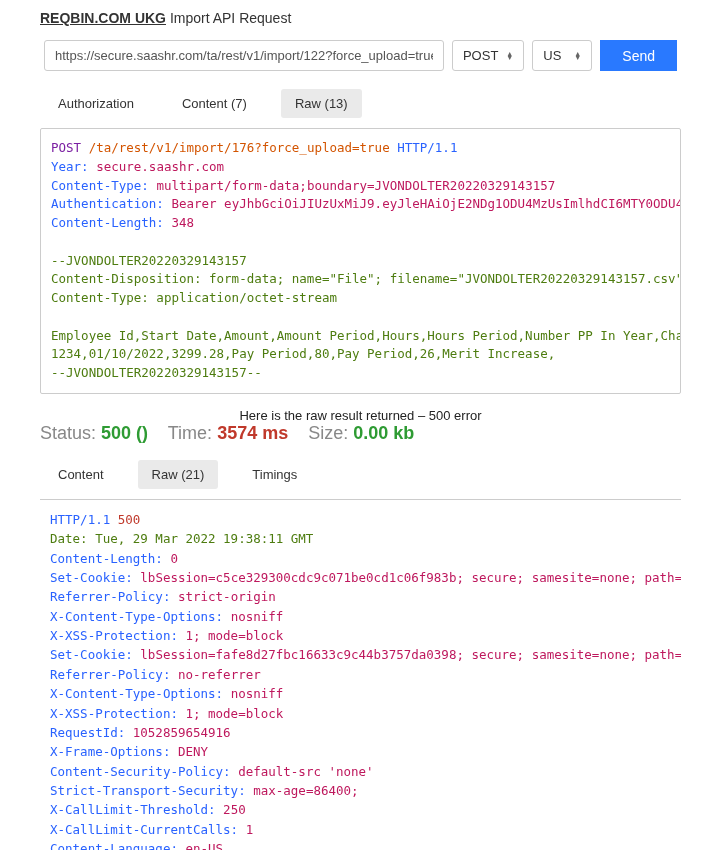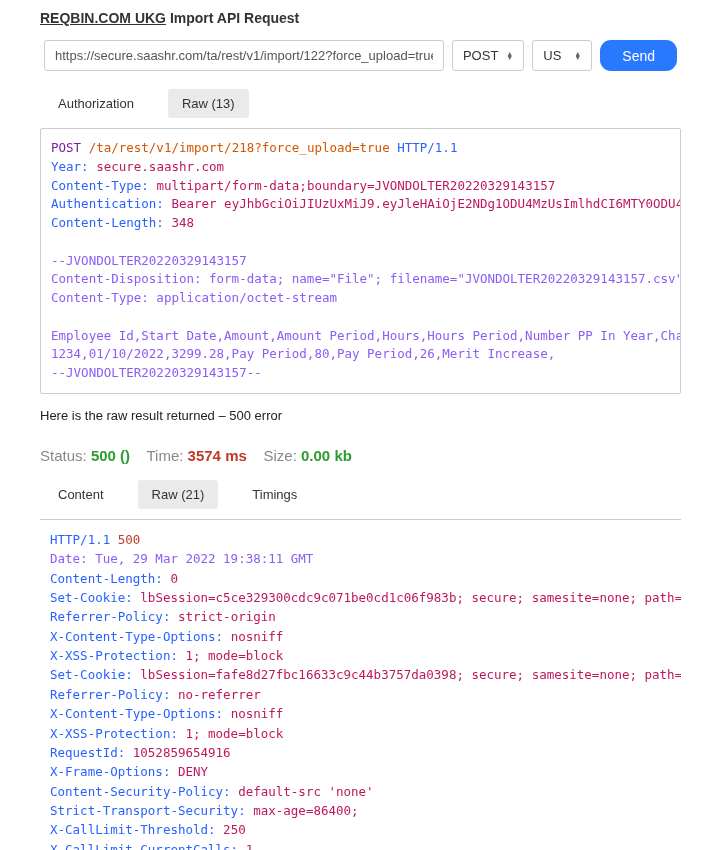--- a/index.html
+++ b/index.html
@@ -16,21 +16,21 @@
   }
   .page-title-row {
     margin-bottom: 14px;
     font-size: 14px;
   }
   .page-title-link {
     text-decoration: underline;
     font-weight: 600;
   }
   .page-title-suffix {
-    font-weight: 700;
+    font-weight: 400;
   }
   .request-bar {
     display: flex;
     gap: 8px;
     margin-bottom: 18px;
     padding: 0 4px;
   }
   .url-input {
     flex: 1;
     border: 1px solid #ccc;
@@ -57,21 +57,21 @@
     display: flex;
     flex-direction: column;
     line-height: 4px;
     font-size: 7px;
     color: #666;
   }
   .send-btn {
     background: #2979ff;
     color: #fff;
     border: none;
-    border-radius: 11px;
+    border-radius: 0;
     padding: 7px 22px;
     font-size: 14px;
     cursor: pointer;
   }
   .tabs {
     display: flex;
     gap: 20px;
     margin-bottom: 10px;
     padding: 0 4px;
   }
@@ -91,26 +91,27 @@
     padding: 10px 10px;
     font-family: 'Consolas', 'Menlo', monospace;
     font-size: 12.5px;
     line-height: 1.5;
     white-space: pre;
     overflow-x: hidden;
     color: #333;
     margin-bottom: 14px;
   }
   .intermission {
-    margin-bottom: 24px;
+    margin-bottom: 0;
     font-size: 13px;
     color: #222;
+    text-align: center;
   }
   .status-row {
-    font-size: 15px;
+    font-size: 18px;
     margin-bottom: 16px;
     color: #888;
   }
   .status-label {
     color: #888;
   }
   .status-value {
     font-weight: 600;
   }
   .green { color: #2e9b33; }
@@ -124,21 +125,21 @@
     white-space: pre;
     overflow-x: hidden;
     color: #333;
   }
   
   .kw-method { color: #7b1fa2; } 
   .kw-path { color: #d35400; } 
   .kw-proto { color: #2962ff; } 
   .hdr-name { color: #2962ff; }
   .hdr-val { color: #be185d; }
-  .plain { color: #8b5cf6; }
+  .plain { color: #4d7c0f; }
   .status500 { color: #c0392b; }
 </style>
 </head>
 <body>
 
 <div class="page-title-row">
   <span class="page-title-link">REQBIN.COM  UKG</span><span class="page-title-suffix"> Import API Request</span>
 </div>
 
 <div class="request-bar">
@@ -155,24 +156,25 @@
     <span class="select-arrows">
         <span>▲</span>
         <span>▼</span>
       </span>
   </div>
   <button class="send-btn">Send</button>
 </div>
 
 <div class="tabs">
   <div class="tab">Authorization</div>
+  <div class="tab">Content (7)</div>
   <div class="tab active">Raw (13)</div>
 </div>
 
-<div class="code-panel"><span class="kw-method">POST</span> <span class="kw-path">/ta/rest/v1/import/218?force_upload=true</span> <span class="kw-proto">HTTP/1.1</span>
+<div class="code-panel"><span class="kw-method">POST</span> <span class="kw-path">/ta/rest/v1/import/176?force_upload=true</span> <span class="kw-proto">HTTP/1.1</span>
 <span class="hdr-name">Year:</span> <span class="hdr-val">secure.saashr.com</span>
 <span class="hdr-name">Content-Type:</span> <span class="hdr-val">multipart/form-data;boundary=JVONDOLTER20220329143157</span>
 <span class="hdr-name">Authentication:</span> <span class="hdr-val">Bearer eyJhbGciOiJIUzUxMiJ9.eyJleHAiOjE2NDg1ODU4MzUsImlhdCI6MTY0ODU4MjIzN</span>
 <span class="hdr-name">Content-Length:</span> <span class="hdr-val">348</span>
 
 <span class="plain">--JVONDOLTER20220329143157</span>
 <span class="plain">Content-Disposition: form-data; name="File"; filename="JVONDOLTER20220329143157.csv"</span>
 <span class="plain">Content-Type: application/octet-stream</span>
 
 <span class="plain">Employee Id,Start Date,Amount,Amount Period,Hours,Hours Period,Number PP In Year,Change Reason Code</span>

